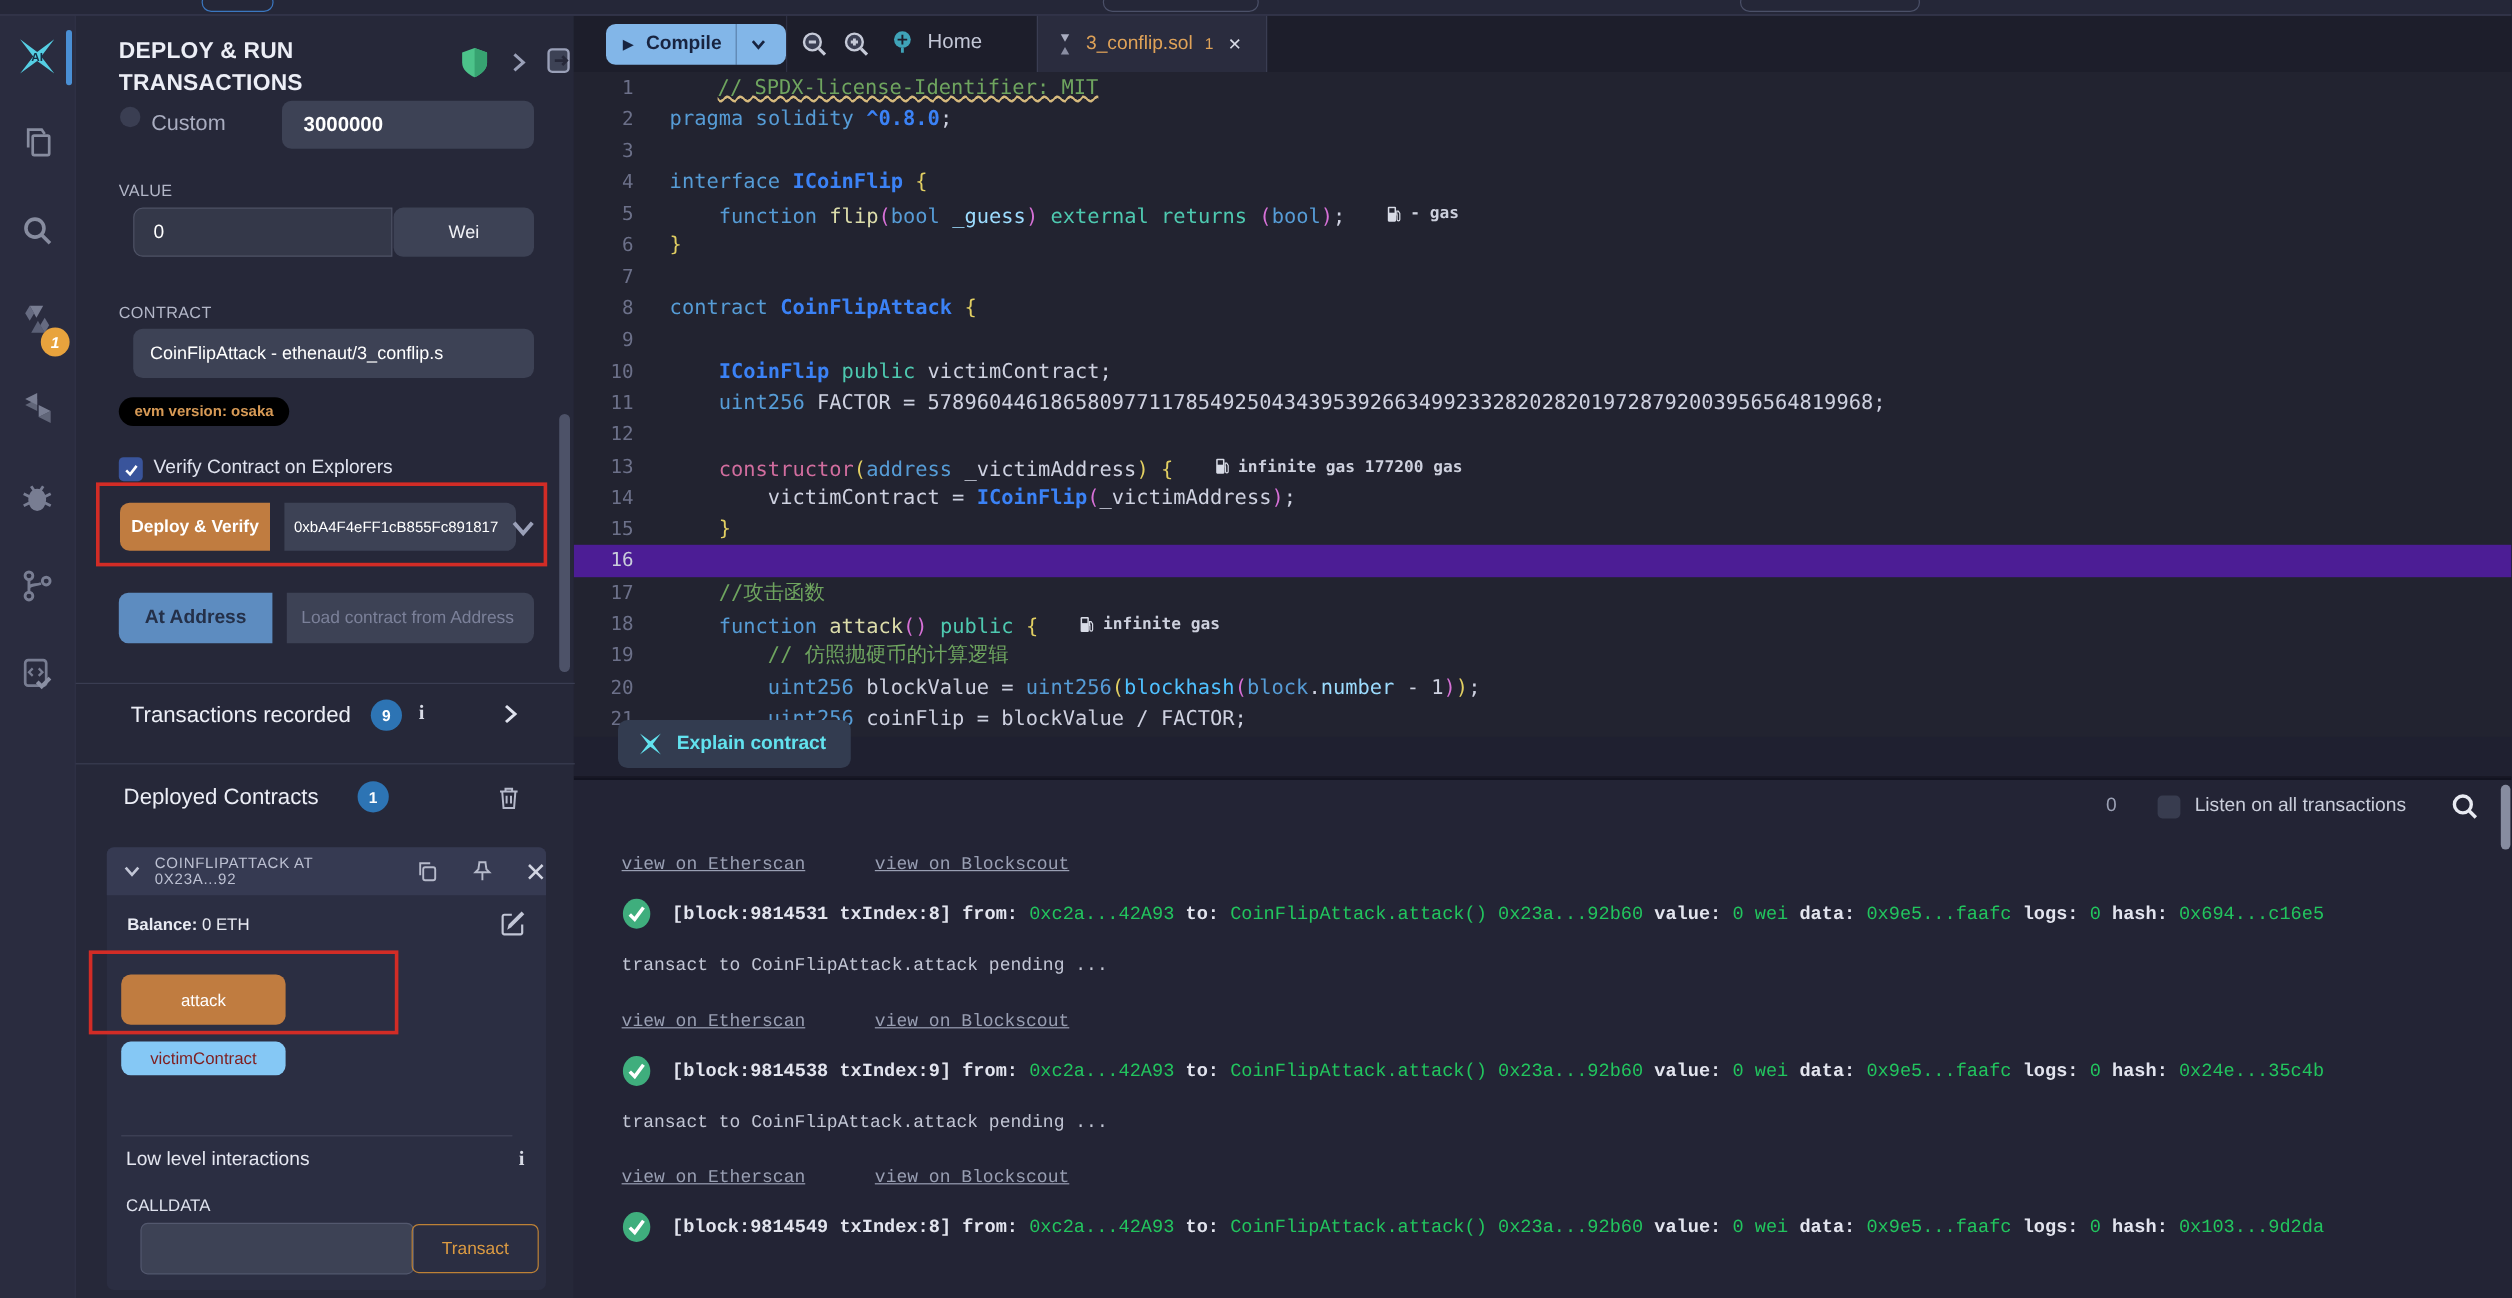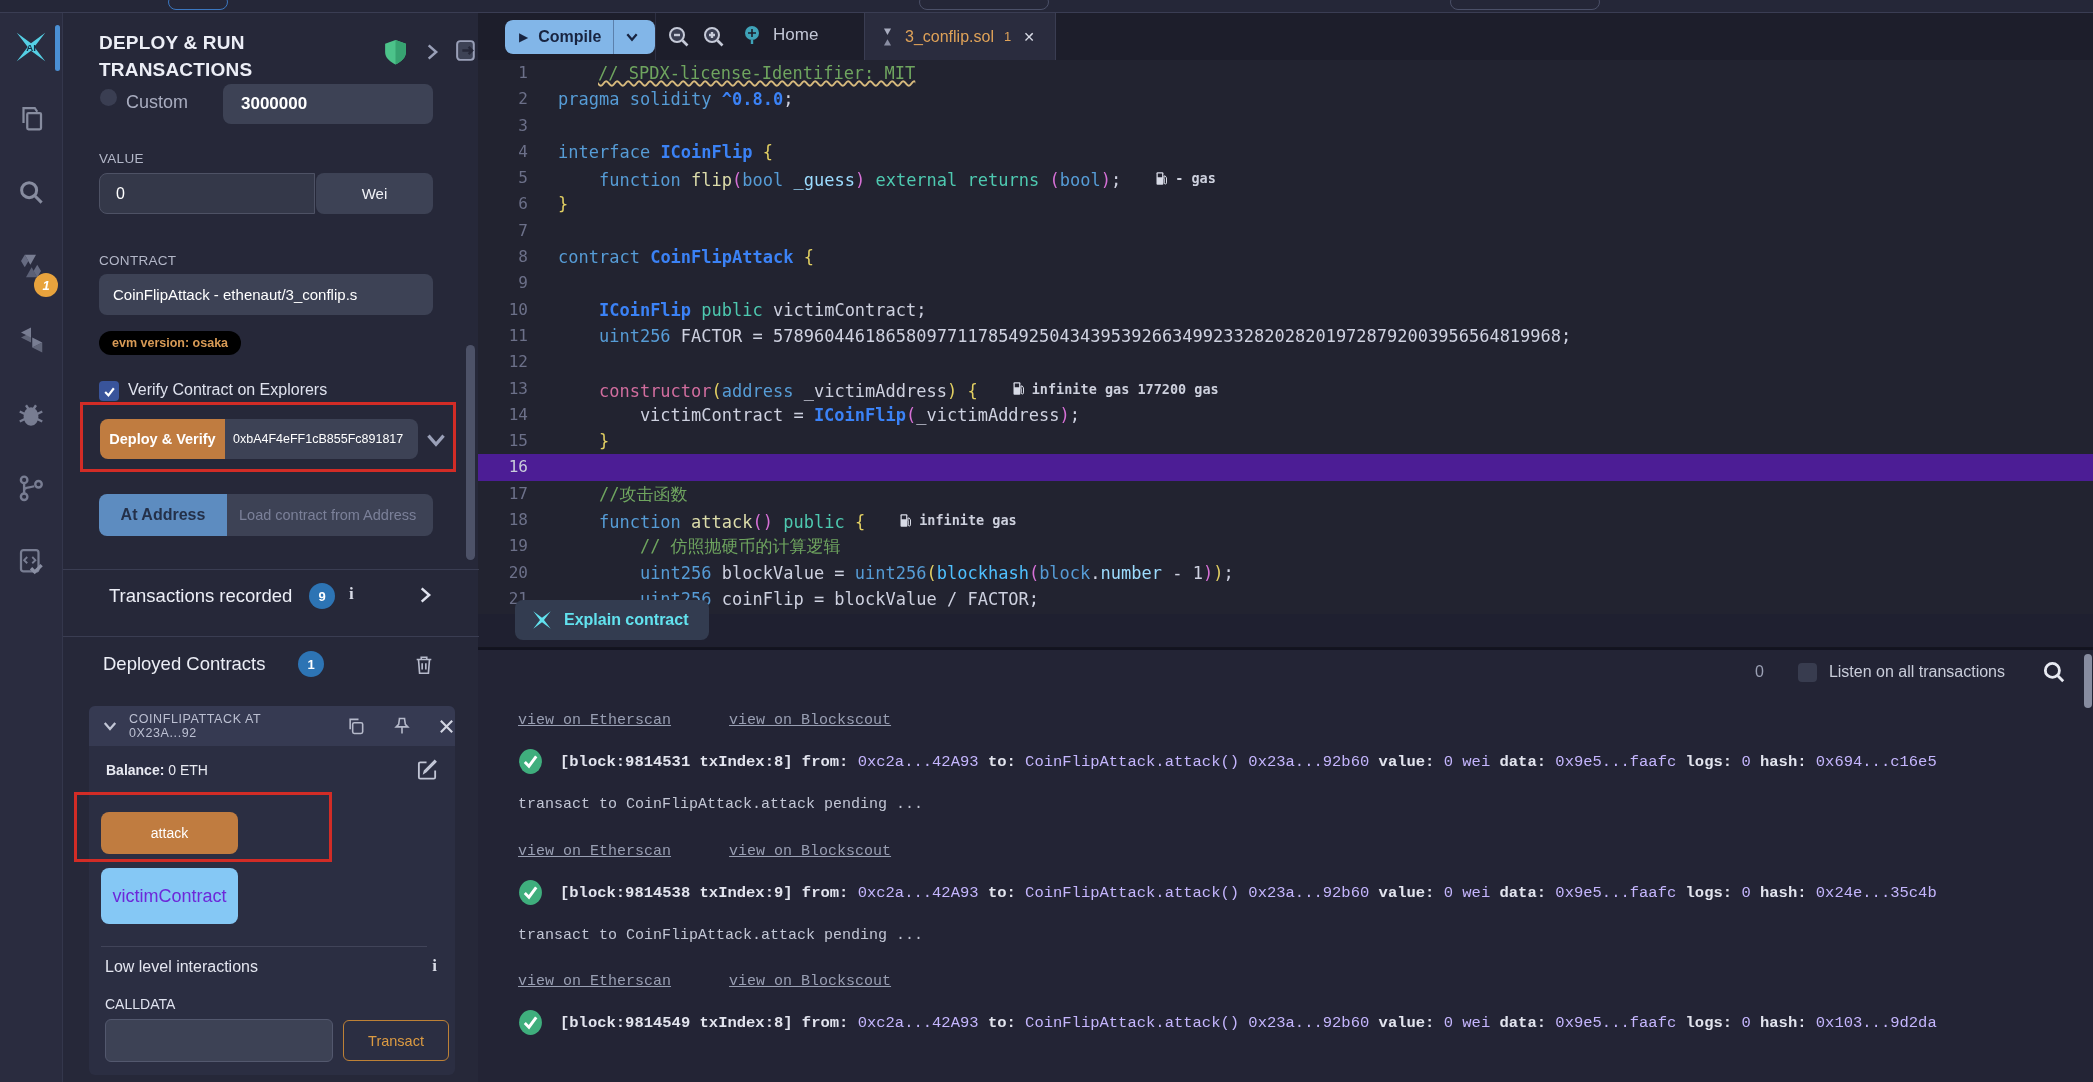--- a/index.html
+++ b/index.html
@@ -22,21 +22,21 @@
     background:#e8a33d; color:#fff; font-size:13px; font-style:italic; font-weight:bold;
     display:flex; align-items:center; justify-content:center; }
 
   
   .side-panel { position:absolute; left:62px; top:13px; width:416px; height:1069px; background:#262839;
     border-left:1px solid #34374c; z-index:3; }
   .sp-title { position:absolute; left:36px; top:16px; width:270px; font-size:19px; font-weight:bold;
     color:#eceef6; line-height:27px; letter-spacing:.2px; }
   .hdr-ic { position:absolute; top:26px; }
   .lbl { position:absolute; font-size:13.5px; color:#b3b7c8; letter-spacing:.3px; }
-  .inp { position:absolute; background:#3d4255; border-radius:8px; color:#fff; display:flex; align-items:center; }
+  .inp { position:absolute; background:#3d4255; border-radius:8px; color:#fff; display:flex; align-items:center;margin-left:12px; }
   .radio { position:absolute; width:17px; height:17px; border-radius:50%; background:#3a3e52; }
   .gas-input { left:160px; top:71px; width:210px; height:40px; font-weight:bold; font-size:17px; padding-left:18px; }
   .custom-lbl { position:absolute; left:63px; top:79px; font-size:18px; color:#a9adc0; }
   .val-input { left:36px; top:160px; width:216px; height:41px; background:#343849; border:1px solid #4e5265;
     font-size:16px; padding-left:16px; border-radius:8px 0 0 8px; }
   .val-unit { left:253px; top:160px; width:117px; height:41px; justify-content:center; font-size:15px; color:#f0f1f6; }
   .contract-select { left:36px; top:261px; width:334px; height:41px; font-size:15px; padding-left:14px;
     white-space:nowrap; overflow:hidden; }
   .evm-badge { position:absolute; left:36px; top:318px; height:24px; background:#000000; border-radius:12px;
     color:#d79a56; font-size:12.5px; font-weight:bold; display:flex; align-items:center; padding:0 13px; }
@@ -59,22 +59,22 @@
   .i-ic { position:absolute; font-family:"Liberation Serif", serif; font-weight:bold; font-size:17px; color:#d8dbe6; }
   .dep-lbl { position:absolute; left:40px; top:640px; font-size:18.5px; color:#eceef6; }
   .card { position:absolute; left:26px; top:693px; width:366px; height:369px; background:#2b2e42; border-radius:6px; }
   .card-hdr { position:absolute; left:0; top:0; width:366px; height:40px; background:#363a52; border-radius:6px 6px 0 0;
     display:flex; align-items:center; }
   .card-title { font-size:12.5px; color:#bcc0d2; letter-spacing:.6px; margin-left:10px; }
   .bal { position:absolute; left:17px; top:56px; font-size:14px; color:#e8eaf2; }
   .bal b { font-weight:bold; }
   .attack-btn { position:absolute; left:12px; top:106px; width:137px; height:42px; background:#c07c40; border:none;
     border-radius:8px; color:#fff; font-size:14px; cursor:pointer; }
-  .victim-btn { position:absolute; left:12px; top:162px; width:137px; height:56px; background:#85c8f5; border:none;
-    border-radius:8px; color:#6d28d9; font-size:18px; cursor:pointer; }
+  .victim-btn { position:absolute; left:12px; top:162px; width:137px; height:28px; background:#85c8f5; border:none;
+    border-radius:8px; color:#7f1d1d; font-size:14px; cursor:pointer; }
   .card-div { position:absolute; left:12px; top:240px; width:326px; height:1px; background:#414459; }
   .lowlvl { position:absolute; left:16px; top:252px; font-size:16px; color:#e4e6f0; }
   .calldata-lbl { position:absolute; left:16px; top:290px; font-size:14px; color:#dfe2ee; }
   .calldata-input { left:16px; top:313px; width:228px; height:43px; border:1px solid #53586e; border-radius:6px; }
   .transact-btn { position:absolute; left:254px; top:314px; width:106px; height:41px; background:transparent;
     border:1px solid #bd8136; border-radius:6px; color:#dc9b42; font-size:14.5px; cursor:pointer; }
   .sp-scroll { position:absolute; right:3px; top:332px; width:9px; height:215px; background:#4d5268; border-radius:5px; }
 
   
   .red-box { position:absolute; border:3px solid #d22c26; z-index:50; }
@@ -127,21 +127,21 @@
   .term-chk { width:19px; height:19px; border-radius:4px; background:#383c4f; margin-right:12px; }
   .term-listen { color:#c9cdda; font-size:16px; margin-right:36px; }
   .term-search { margin-right:26px; }
   .term-scroll { position:absolute; right:1px; top:4px; width:8px; height:54px; background:#878ca0; border-radius:4px; }
   .t-entry { position:absolute; left:40px; width:1560px; }
   .t-links { position:absolute; left:0; top:0; display:flex; gap:58px; }
   .t-links a { color:#999fb3; font-size:15px; text-decoration:underline; cursor:pointer; }
   .t-row { position:absolute; left:0; top:36px; display:flex; align-items:center; gap:17px; }
   .t-text { font-size:15.5px; white-space:nowrap; }
   .t-text .b { font-weight:bold; color:#e2e4ee; }
-  .t-text .n { color:#c4b5fd; }
+  .t-text .n { color:#22c55e; }
   .t-pend { position:absolute; left:0; top:84px; font-size:15px; color:#c2c6d5; }
 
   svg { display:block; }
 </style>
 </head>
 <body>
 
 <div class="top-strip">
   <span class="stub blue" style="left:168px; width:60px;"></span>
   <span class="stub" style="left:919px; width:130px;"></span>

